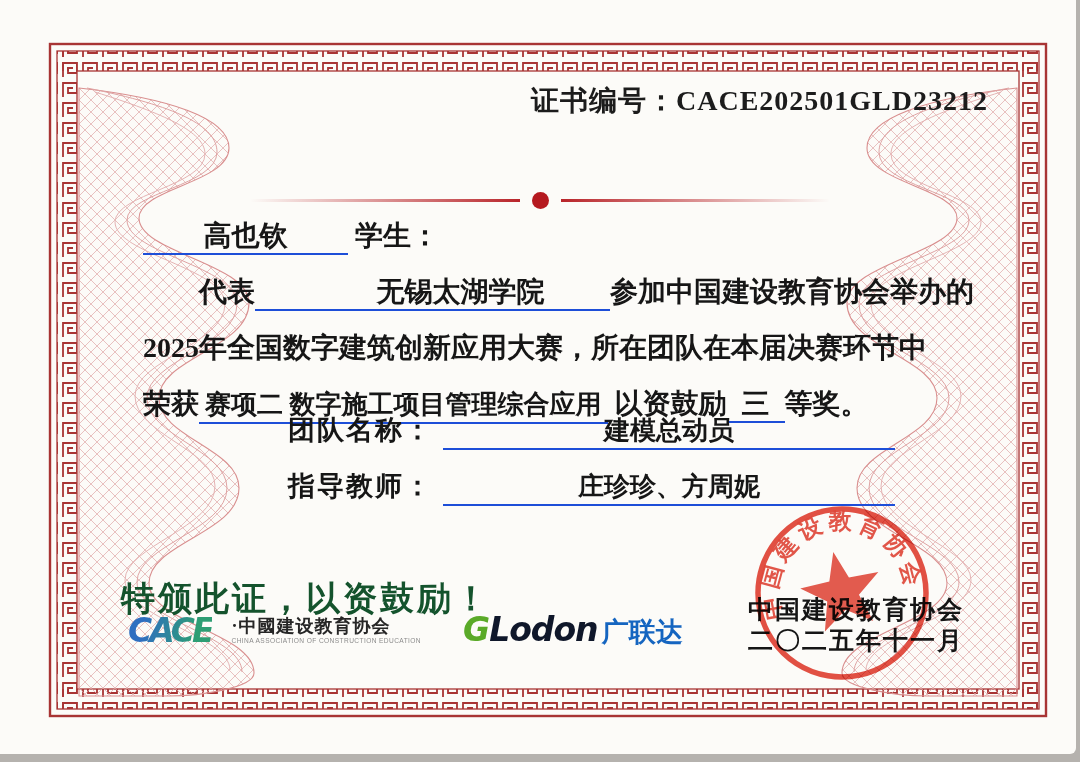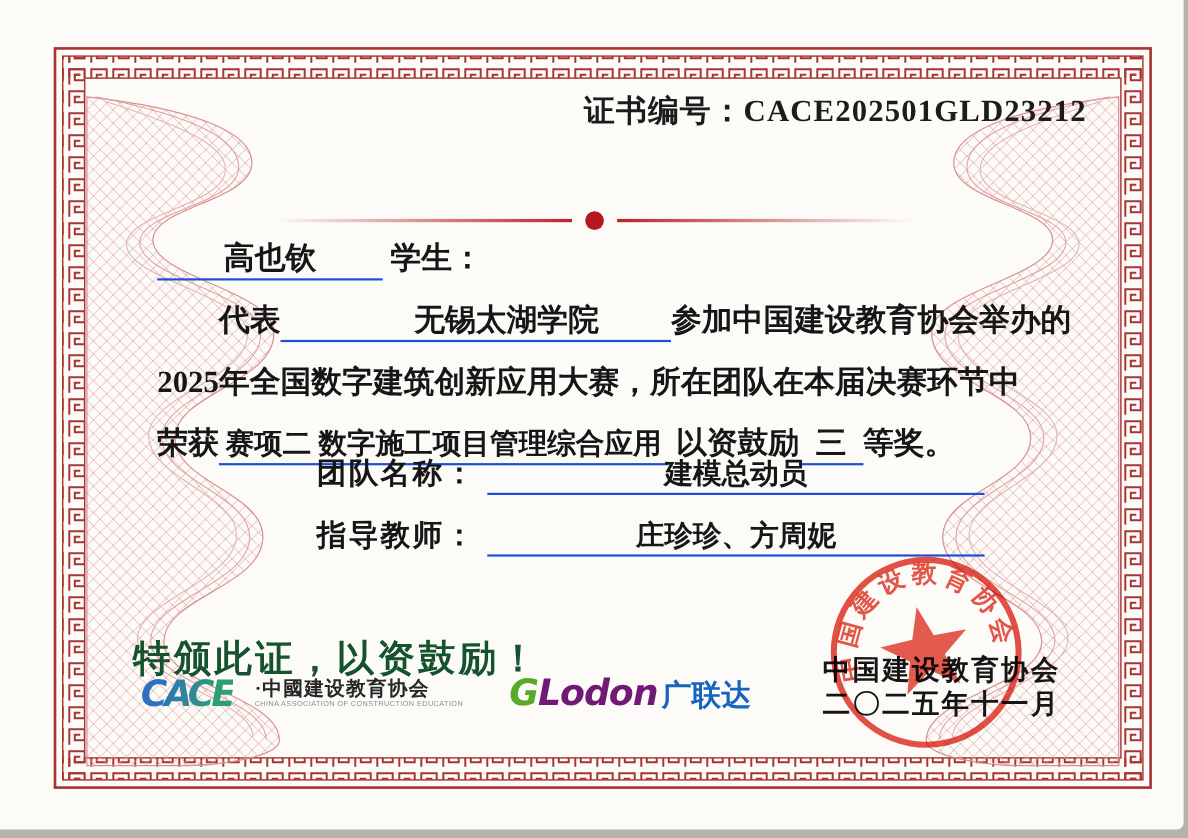--- a/index.html
+++ b/index.html
@@ -44,21 +44,21 @@
   .cace-mark{font-family:"DejaVu Sans",sans-serif;font-size:33px;font-weight:800;font-style:italic;
              letter-spacing:-3px;background:linear-gradient(100deg,#2f6fc0 20%,#2e9e74 80%);
              -webkit-background-clip:text;background-clip:text;color:transparent;}
   .cace-txt{margin-left:20px;display:flex;flex-direction:column;line-height:1;}
   .cace-cn{font-size:18px;font-weight:800;color:#262626;letter-spacing:1px;}
   .cace-en{font-size:6.6px;color:#8b8b8b;letter-spacing:.4px;margin-top:3px;
            font-family:"Liberation Sans",sans-serif;}
   .glodon{margin-left:42px;font-family:"DejaVu Sans",sans-serif;font-style:italic;
           font-weight:800;white-space:nowrap;}
   .glodon .g{font-size:33px;color:#5aaa28;letter-spacing:-1px;}
-  .glodon .rest{font-size:33px;color:#701a75;letter-spacing:-1px;margin-top:26px;}
+  .glodon .rest{font-size:33px;color:#0f172a;letter-spacing:-1px;margin-top:26px;}
   .glodon .cn{font-size:27px;color:#1565c0;font-style:normal;margin-left:4px;font-weight:800;
               font-family:"Liberation Sans",sans-serif;}
 
   .issuer{position:absolute;left:748px;top:594px;font-size:25px;color:#151515;
           font-weight:700;letter-spacing:2px;line-height:31px;}
 
   .seal{position:absolute;left:745px;top:496px;width:195px;height:195px;
         mix-blend-mode:multiply;opacity:.93;}
 </style>
 </head>

